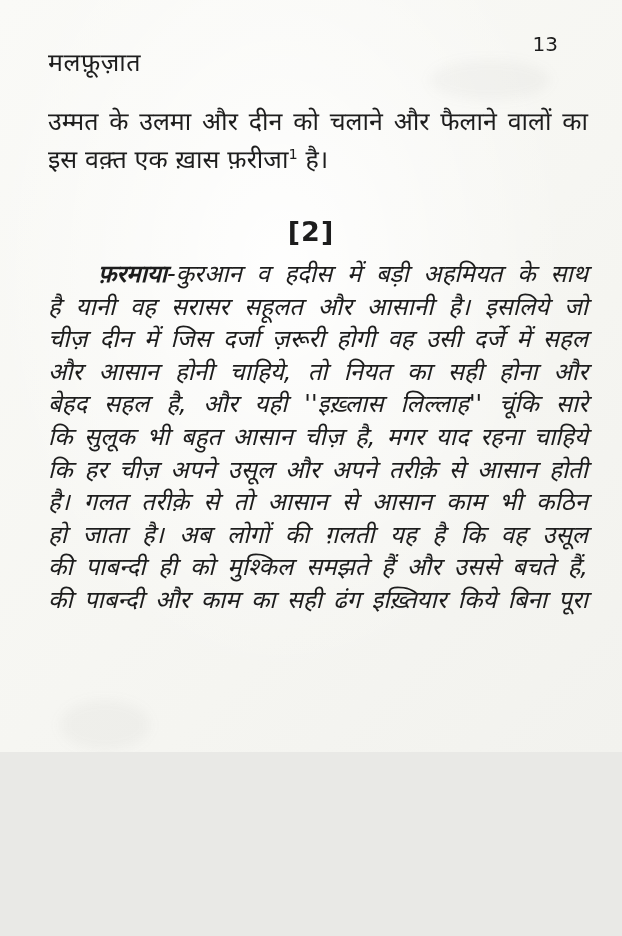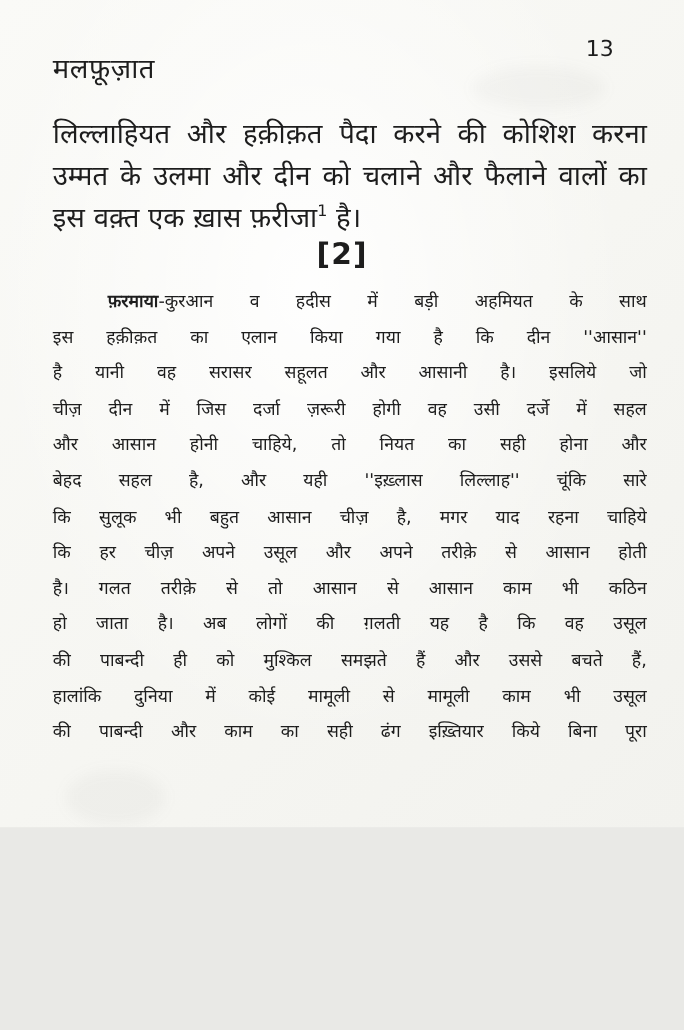--- a/index.html
+++ b/index.html
@@ -45,21 +45,21 @@
 
   .para1 { top: 103px; font-size: 25px; }
   .para1 .line { line-height: 38px; height: 38px; }
 
   .section-heading {
     position: absolute; left: 0; top: 216px; width: 622px;
     margin: 0; text-align: center;
     font-size: 27px; font-weight: bold; letter-spacing: 1px;
   }
 
-  .para2 { top: 258px; font-size: 16px; }
+  .para2 { top: 258px; font-size: 24px; font-style: italic; }
   .para2 .line { line-height: 32.6px; height: 32.6px; }
 
   .bold { font-weight: bold; }
   .sup  { font-size: 0.58em; vertical-align: super; line-height: 0; }
 
   .footnote-rule {
     position: absolute; left: 50px; top: 841px; width: 540px; height: 2.5px;
     background: #1f1f1f;
     transform: rotate(-0.4deg);
   }
@@ -77,40 +77,37 @@
 <div class="page">
   <div class="smudge s1"></div>
   <div class="smudge s2"></div>
   <div class="smudge s3"></div>
 
   <div class="running-title">मलफ़ूज़ात</div>
 
   <div class="page-number">13</div>
 
   <div class="para para1">
-      <div class="line"><span>लिल्लाहियत और हक़ीक़त पैदा करने की कोशिश करना</span></div>
       <div class="line"><span>उम्मत के उलमा और दीन को चलाने और फैलाने वालों का</span></div>
       <div class="line no-just"><span>इस वक़्त एक ख़ास फ़रीजा</span><span class="sup">1</span><span> है।</span></div>
     </div>
 
   <h2 class="section-heading">[2]</h2>
 
   <div class="para para2">
       <div class="line indent"><span class="bold">फ़रमाया</span><span>-कुरआन व हदीस में बड़ी अहमियत के साथ</span></div>
-      <div class="line"><span>इस हक़ीक़त का एलान किया गया है कि दीन ''आसान''</span></div>
       <div class="line"><span>है यानी वह सरासर सहूलत और आसानी है। इसलिये जो</span></div>
       <div class="line"><span>चीज़ दीन में जिस दर्जा ज़रूरी होगी वह उसी दर्जे में सहल</span></div>
       <div class="line"><span>और आसान होनी चाहिये, तो नियत का सही होना और</span></div>
       <div class="line"><span>बेहद सहल है, और यही ''इख़्लास लिल्लाह'' चूंकि सारे</span></div>
       <div class="line"><span>कि सुलूक भी बहुत आसान चीज़ है, मगर याद रहना चाहिये</span></div>
       <div class="line"><span>कि हर चीज़ अपने उसूल और अपने तरीक़े से आसान होती</span></div>
       <div class="line"><span>है। गलत तरीक़े से तो आसान से आसान काम भी कठिन</span></div>
       <div class="line"><span>हो जाता है। अब लोगों की ग़लती यह है कि वह उसूल</span></div>
       <div class="line"><span>की पाबन्दी ही को मुश्किल समझते हैं और उससे बचते हैं,</span></div>
-      <div class="line"><span>हालांकि दुनिया में कोई मामूली से मामूली काम भी उसूल</span></div>
       <div class="line"><span>की पाबन्दी और काम का सही ढंग इख़्तियार किये बिना पूरा</span></div>
     </div>
 
   <div class="footnote-rule"></div>
 
   <div class="footnotes">
     <span class="footnote">
       <span class="fn-marker">1.</span><span>कर्तव्य</span>
     </span>
     <span class="footnote">

